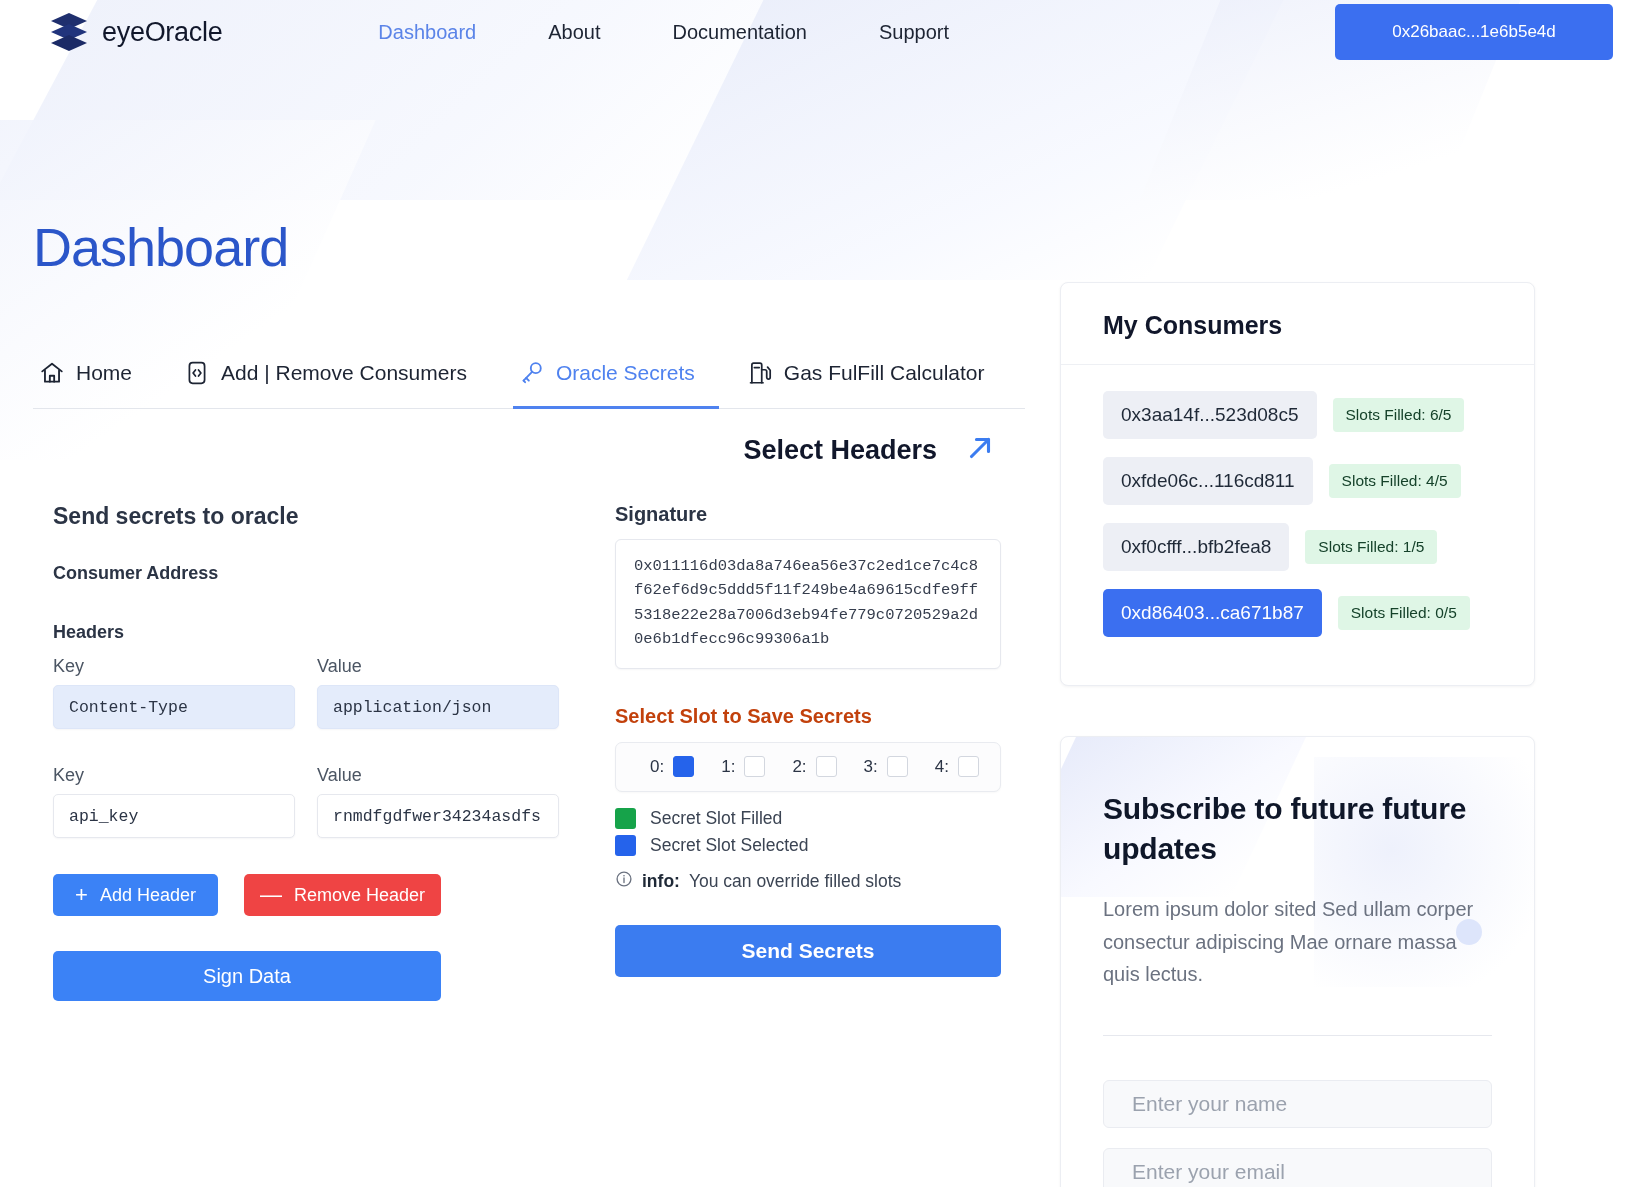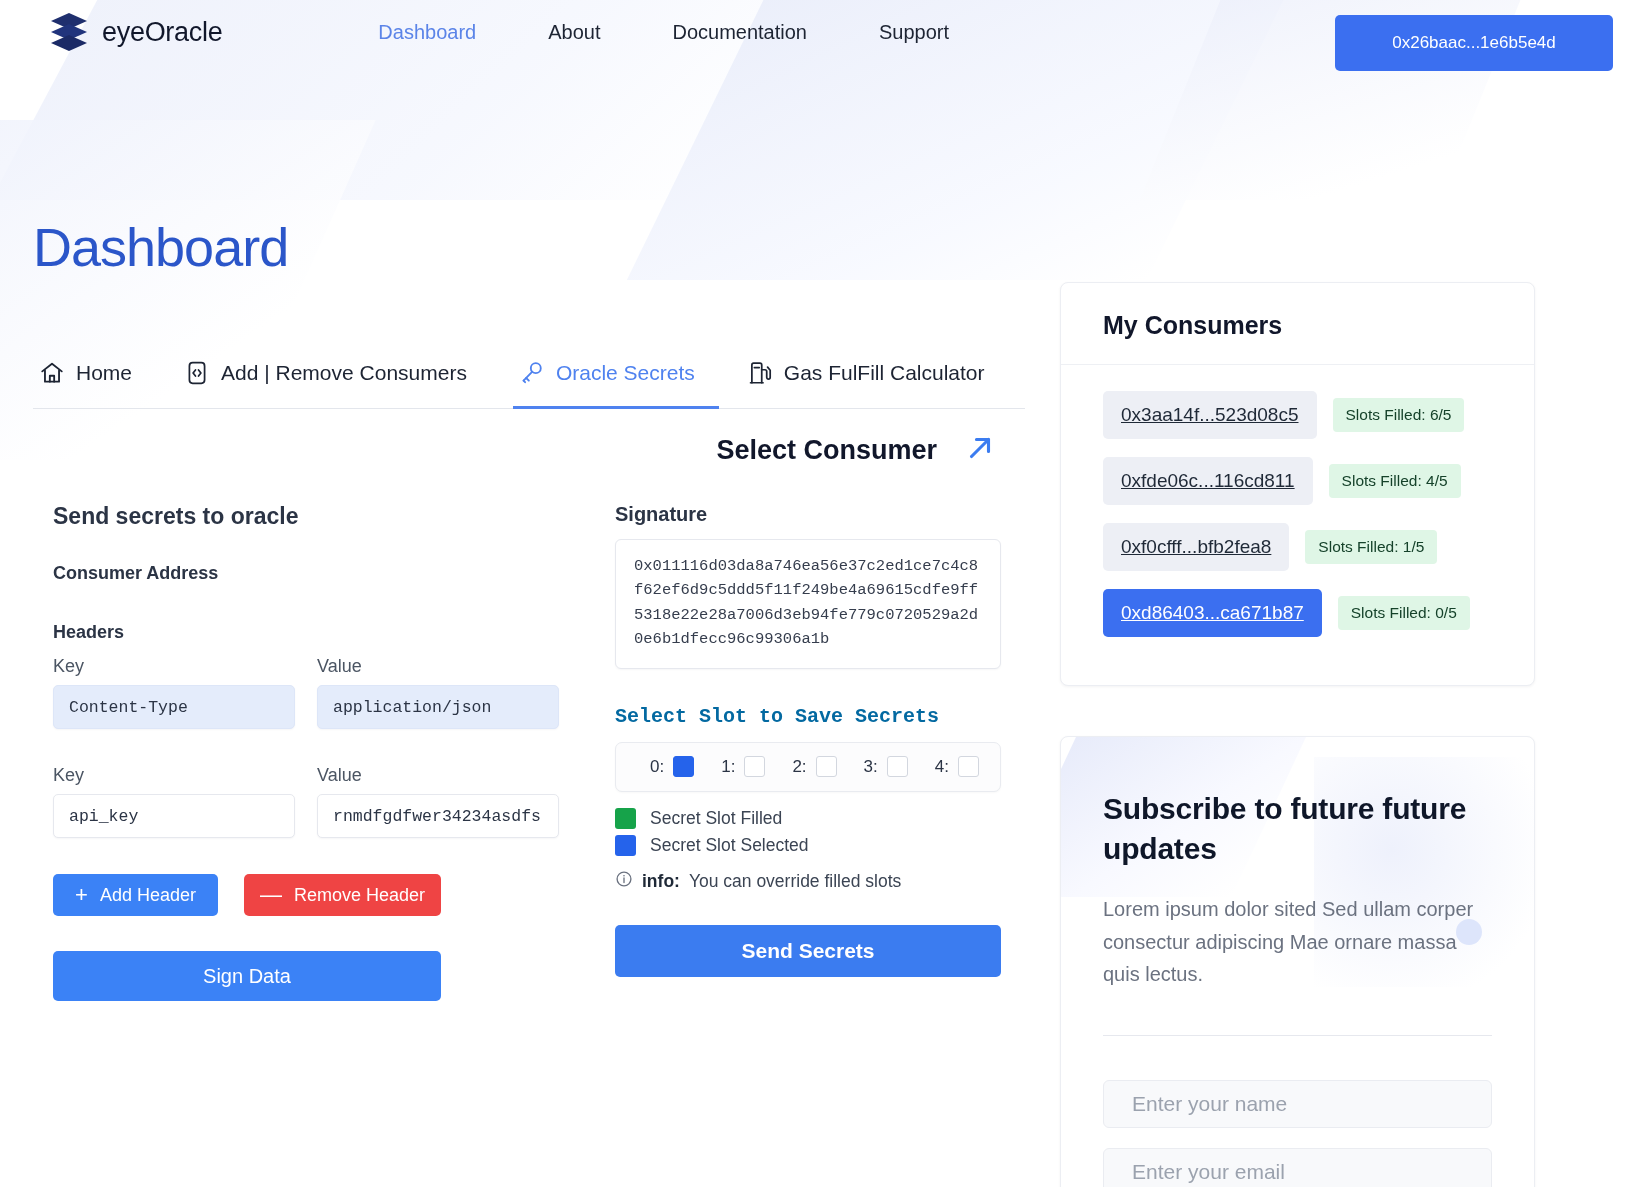--- a/index.html
+++ b/index.html
@@ -57,21 +57,21 @@
     font-size: 27px; font-weight: 400; color: #11172b;
     letter-spacing: -.3px;
   }
   .nav { display: flex; align-items: center; margin-left: 120px; gap: 0; }
   .nav a {
     font-size: 20px; color: #1d2433; text-decoration: none;
     padding: 0 36px; white-space: nowrap;
   }
   .nav a.active { color: #5b84e8; }
   .wallet-btn {
-    position: absolute; right: 20px; top: 15px;
+    position: absolute; right: 20px; top: 4px;
     width: 278px; height: 56px;
     background: #3b6ff0; color: #fff;
     border: none; border-radius: 5px;
     font-size: 17px; font-family: inherit; font-weight: 400;
     cursor: pointer;
     display: flex; align-items: center; justify-content: center;
   }
 
   
   .page {
@@ -189,21 +189,21 @@
     background: #fff;
     padding: 14px 18px 16px 18px;
     font-family: "Liberation Mono", monospace;
     font-size: 15.5px;
     line-height: 1.58;
     color: #353d4d;
     word-break: break-all;
     box-shadow: 0 1px 2px rgba(17,24,39,.04);
   }
 
-  .slot-label { font-size: 20px; font-weight: bold; color: #0369a1; margin-top: 36px; margin-bottom: 14px; font-family: Liberation Mono, monospace; }
+  .slot-label { font-size: 20px; font-weight: bold; color: #c2410c; margin-top: 36px; margin-bottom: 14px; }
   .slot-box {
     width: 386px; height: 50px;
     border: 1px solid #e9ebf0; border-radius: 7px;
     background: #fcfcfd;
     display: flex; align-items: center;
     padding-left: 34px;
     gap: 0;
     box-shadow: 0 1px 2px rgba(17,24,39,.03);
   }
   .slot { display: flex; align-items: center; gap: 9px; margin-right: 27px; }
@@ -247,21 +247,20 @@
     margin-bottom: 18px;
   }
   .consumer-pill {
     background: #edeff5; color: #1f2937;
     border-radius: 5px; border: none;
     font-family: inherit;
     font-size: 19px;
     padding: 13px 18px;
     cursor: pointer;
     white-space: nowrap;
-    text-decoration: underline;
   }
   .consumer-pill.active { background: #3b6ff0; color: #fff; }
   .slots-pill {
     background: #dff6e6; color: #15422a;
     border-radius: 4px;
     font-size: 15.5px;
     padding: 8px 13px;
     white-space: nowrap;
   }
 
@@ -382,21 +381,21 @@
             <path d="M3.3 21 H14.8"></path>
               <path d="M6.8 7 H11.3"></path>
             <path d="M13.6 9 h3 a1.6 1.6 0 0 1 1.6 1.6 V16 a1.6 1.6 0 0 0 1.6 1.6 a1.6 1.6 0 0 0 1.6-1.6 V9.5 L19 6.6"></path>
           </svg>
         </span>
         <span>Gas FulFill Calculator</span>
       </button>
     </div>
 
     <div class="select-consumer-row">
-      <span class="select-consumer-title">Select Consumer</span>
+      <span class="select-consumer-title">Select Headers</span>
       <span>
         <svg width="34" height="34" viewBox="0 0 24 24" fill="none" stroke="#3b7cf0" stroke-width="2.2" stroke-linecap="round" stroke-linejoin="round">
           <path d="M6 18 L18 6"></path>
             <path d="M9.5 6 H18 V14.5"></path>
         </svg>
       </span>
     </div>
 
     <div class="form-wrap">
 

